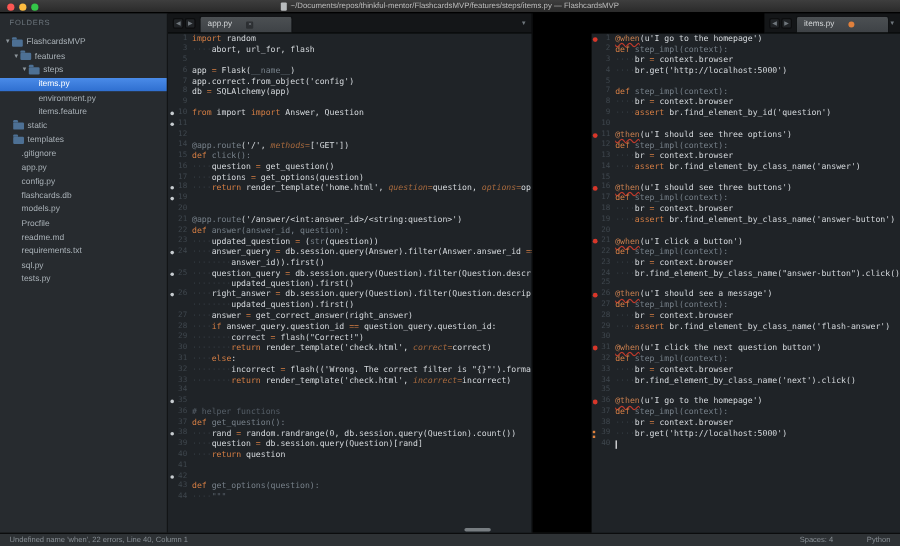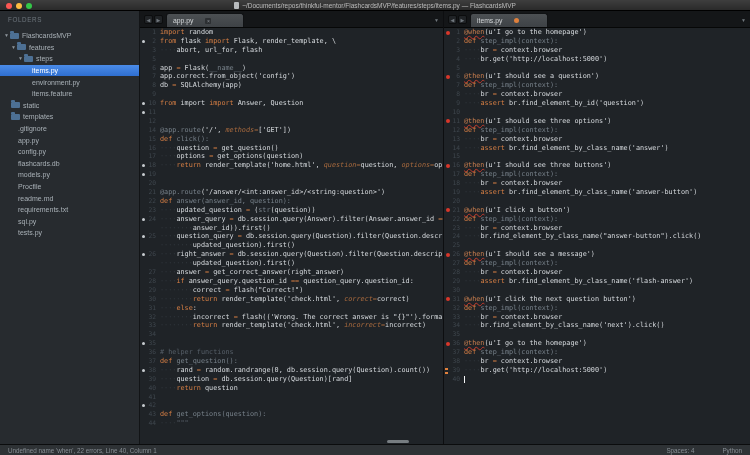--- a/index.html
+++ b/index.html
@@ -32,21 +32,21 @@
   .side-row.selected { background:linear-gradient(#4a8be8,#2f6fd0); color:#fff; }
   .tri { width:6px; font-size:5px; color:#8e969c; line-height:1; }
   .folder-ic { width:9px; height:6px; background:#4d7094; border-radius:1px;
                position:relative; margin-right:3px; flex:none; }
   .folder-ic::before { content:""; position:absolute; top:-2px; left:0; width:4px;
                        height:2px; background:#4d7094; border-radius:1px 1px 0 0; }
 
   
   .panes { flex:1; display:flex; min-width:0; }
   .pane { width:304px; display:flex; flex-direction:column; border-right:1px solid #0d0e10; }
-  .pane:last-child { border-right:none; flex:1; }
+  .pane:last-child { border-right:none; flex:1;align-items:flex-end; }
 
   .tabbar { height:17px; background:#141618; border-bottom:1px solid #060707;
             display:flex; align-items:flex-end; }
   .navarrows { display:flex; gap:1px; margin:0 3px 3px 4px; }
   .navbtn { width:9px; height:9px; font-size:5px; color:#70777d; background:#202326;
             border:1px solid #0c0d0e; border-radius:2px; display:flex;
             align-items:center; justify-content:center; }
   .tab { height:14px; min-width:78px; background:linear-gradient(#4c5053,#3e4246);
          border:1px solid #101214; border-bottom:none; border-radius:3px 3px 0 0;
          display:flex; align-items:center; padding:0 6px; gap:12px; }
@@ -180,21 +180,20 @@
               <span class="navbtn">▶</span>
             </div>
             <div class="tab">
               <span class="tab-label">app.py</span>
               <span class="tab-close">×</span>
             </div>
             <span class="tab-overflow">▼</span>
           </div>
           <div class="editor">
             <div class="row"><span class="gut">1</span><span class="s1">import</span><span class="s0"> random</span></div>
-            <div class="row"><span class="gut">2</span><span class="mark w"></span><span class="s1">from</span><span class="s0"> flask </span><span class="s1">import</span><span class="s0"> Flask, render_template, \</span></div>
             <div class="row"><span class="gut">3</span><span class="s6">····</span><span class="s0">abort, url_for, flash</span></div>
             <div class="row"><span class="gut">5</span></div>
             <div class="row"><span class="gut">6</span><span class="s0">app </span><span class="s1">=</span><span class="s0"> Flask(</span><span class="s2">__name__</span><span class="s0">)</span></div>
             <div class="row"><span class="gut">7</span><span class="s0">app.correct.from_object('config')</span></div>
             <div class="row"><span class="gut">8</span><span class="s0">db </span><span class="s1">=</span><span class="s0"> SQLAlchemy(app)</span></div>
             <div class="row"><span class="gut">9</span></div>
             <div class="row"><span class="gut">10</span><span class="mark w"></span><span class="s1">from</span><span class="s0"> import </span><span class="s1">import</span><span class="s0"> Answer, Question</span></div>
             <div class="row"><span class="gut">11</span><span class="mark w"></span></div>
             <div class="row"><span class="gut">12</span></div>
             <div class="row"><span class="gut">14</span><span class="s2">@app.route</span><span class="s0">('/', </span><span class="s4">methods=</span><span class="s0">['GET'])</span></div>
@@ -211,21 +210,21 @@
             <div class="row"><span class="gut"></span><span class="s6">········</span><span class="s0">answer_id)).first()</span></div>
             <div class="row"><span class="gut">25</span><span class="mark w"></span><span class="s6">····</span><span class="s0">question_query </span><span class="s1">=</span><span class="s0"> db.session.query(Question).filter(Question.descr</span></div>
             <div class="row"><span class="gut"></span><span class="s6">········</span><span class="s0">updated_question).first()</span></div>
             <div class="row"><span class="gut">26</span><span class="mark w"></span><span class="s6">····</span><span class="s0">right_answer </span><span class="s1">=</span><span class="s0"> db.session.query(Question).filter(Question.descrip</span></div>
             <div class="row"><span class="gut"></span><span class="s6">········</span><span class="s0">updated_question).first()</span></div>
             <div class="row"><span class="gut">27</span><span class="s6">····</span><span class="s0">answer </span><span class="s1">=</span><span class="s0"> get_correct_answer(right_answer)</span></div>
             <div class="row"><span class="gut">28</span><span class="s6">····</span><span class="s1">if</span><span class="s0"> answer_query.question_id </span><span class="s1">==</span><span class="s0"> question_query.question_id:</span></div>
             <div class="row"><span class="gut">29</span><span class="s6">········</span><span class="s0">correct </span><span class="s1">=</span><span class="s0"> flash("Correct!")</span></div>
             <div class="row"><span class="gut">30</span><span class="s6">········</span><span class="s1">return</span><span class="s0"> render_template('check.html', </span><span class="s4">correct=</span><span class="s0">correct)</span></div>
             <div class="row"><span class="gut">31</span><span class="s6">····</span><span class="s1">else</span><span class="s0">:</span></div>
-            <div class="row"><span class="gut">32</span><span class="s6">········</span><span class="s0">incorrect </span><span class="s1">=</span><span class="s0"> flash(('Wrong. The correct answer is "{}"').forma</span></div>
+            <div class="row"><span class="gut">32</span><span class="s6">········</span><span class="s0">incorrect </span><span class="s1">=</span><span class="s0"> flash(('Wrong. The correct filter is "{}"').forma</span></div>
             <div class="row"><span class="gut">33</span><span class="s6">········</span><span class="s1">return</span><span class="s0"> render_template('check.html', </span><span class="s4">incorrect=</span><span class="s0">incorrect)</span></div>
             <div class="row"><span class="gut">34</span></div>
             <div class="row"><span class="gut">35</span><span class="mark w"></span></div>
             <div class="row"><span class="gut">36</span><span class="s3"># helper functions</span></div>
             <div class="row"><span class="gut">37</span><span class="s1">def</span><span class="s0"> </span><span class="s2">get_question():</span></div>
             <div class="row"><span class="gut">38</span><span class="mark w"></span><span class="s6">····</span><span class="s0">rand </span><span class="s1">=</span><span class="s0"> random.randrange(0, db.session.query(Question).count())</span></div>
             <div class="row"><span class="gut">39</span><span class="s6">····</span><span class="s0">question </span><span class="s1">=</span><span class="s0"> db.session.query(Question)[rand]</span></div>
             <div class="row"><span class="gut">40</span><span class="s6">····</span><span class="s1">return</span><span class="s0"> question</span></div>
             <div class="row"><span class="gut">41</span></div>
             <div class="row"><span class="gut">42</span><span class="mark w"></span></div>
@@ -245,21 +244,20 @@
               <span class="tab-dot"></span>
             </div>
             <span class="tab-overflow">▼</span>
           </div>
           <div class="editor">
             <div class="row"><span class="gut">1</span><span class="mark r"></span><span class="s5">@when</span><span class="s0">(u'I go to the homepage')</span></div>
             <div class="row"><span class="gut">2</span><span class="s1">def</span><span class="s0"> </span><span class="s2">step_impl(context):</span></div>
             <div class="row"><span class="gut">3</span><span class="s6">····</span><span class="s0">br </span><span class="s1">=</span><span class="s0"> context.browser</span></div>
             <div class="row"><span class="gut">4</span><span class="s6">····</span><span class="s0">br.get('http://localhost:5000')</span></div>
             <div class="row"><span class="gut">5</span></div>
-            <div class="row"><span class="gut">6</span><span class="mark r"></span><span class="s5">@then</span><span class="s0">(u'I should see a question')</span></div>
             <div class="row"><span class="gut">7</span><span class="s1">def</span><span class="s0"> </span><span class="s2">step_impl(context):</span></div>
             <div class="row"><span class="gut">8</span><span class="s6">····</span><span class="s0">br </span><span class="s1">=</span><span class="s0"> context.browser</span></div>
             <div class="row"><span class="gut">9</span><span class="s6">····</span><span class="s1">assert</span><span class="s0"> br.find_element_by_id('question')</span></div>
             <div class="row"><span class="gut">10</span></div>
             <div class="row"><span class="gut">11</span><span class="mark r"></span><span class="s5">@then</span><span class="s0">(u'I should see three options')</span></div>
             <div class="row"><span class="gut">12</span><span class="s1">def</span><span class="s0"> </span><span class="s2">step_impl(context):</span></div>
             <div class="row"><span class="gut">13</span><span class="s6">····</span><span class="s0">br </span><span class="s1">=</span><span class="s0"> context.browser</span></div>
             <div class="row"><span class="gut">14</span><span class="s6">····</span><span class="s1">assert</span><span class="s0"> br.find_element_by_class_name('answer')</span></div>
             <div class="row"><span class="gut">15</span></div>
             <div class="row"><span class="gut">16</span><span class="mark r"></span><span class="s5">@then</span><span class="s0">(u'I should see three buttons')</span></div>

